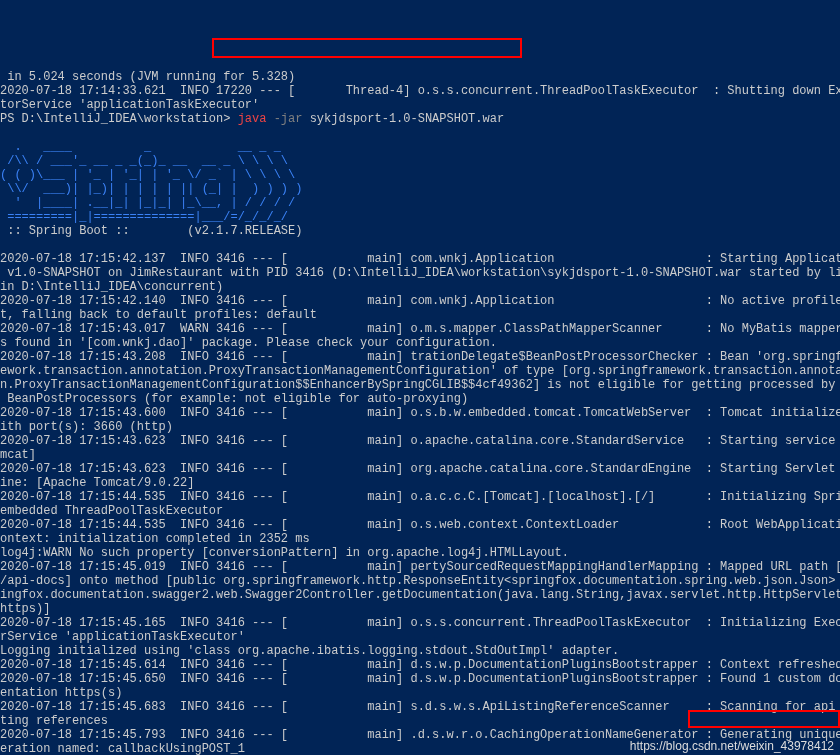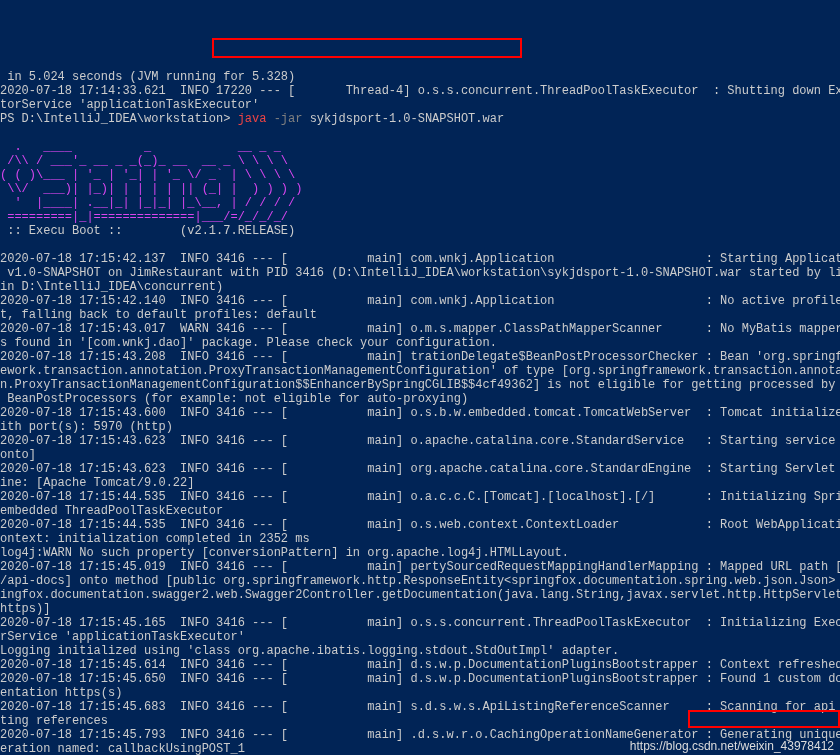--- a/index.html
+++ b/index.html
@@ -14,21 +14,21 @@
     white-space: pre;
     overflow: hidden;
     position: relative;
   }
   .terminal {
     padding: 0;
     position: relative;
   }
   .yellow { color: #ef4444; }
   .gray { color: #808080; }
-  .green { color: #d946ef; margin-top: 24px; }
+  .green { color: #3b82f6; margin-top: 24px; }
   .red-box-1 {
     position: absolute;
     border: 2px solid #ff0000;
     top: 38px;
     left: 212px;
     width: 310px;
     height: 20px;
     pointer-events: none;
   }
   .red-box-2 {
@@ -59,37 +59,37 @@
 <span>2020-07-18 17:14:33.621  INFO 17220 --- [       Thread-4] o.s.s.concurrent.ThreadPoolTaskExecutor  : Shutting down Execu</span>
 <span>torService 'applicationTaskExecutor'</span>
 <span>PS D:\IntelliJ_IDEA\workstation&gt; </span><span class="yellow">java </span><span class="gray">-jar</span><span> sykjdsport-1.0-SNAPSHOT.war</span>
 <span></span>
 <span class="green">  .   ____          _            __ _ _</span>
 <span class="green"> /\\ / ___'_ __ _ _(_)_ __  __ _ \ \ \ \</span>
 <span class="green">( ( )\___ | '_ | '_| | '_ \/ _` | \ \ \ \</span>
 <span class="green"> \\/  ___)| |_)| | | | | || (_| |  ) ) ) )</span>
 <span class="green">  '  |____| .__|_| |_|_| |_\__, | / / / /</span>
 <span class="green"> =========|_|==============|___/=/_/_/_/</span>
-<span> :: Execu Boot ::        (v2.1.7.RELEASE)</span>
+<span> :: Spring Boot ::        (v2.1.7.RELEASE)</span>
 <span></span>
 <span>2020-07-18 17:15:42.137  INFO 3416 --- [           main] com.wnkj.Application                     : Starting Application</span>
 <span> v1.0-SNAPSHOT on JimRestaurant with PID 3416 (D:\IntelliJ_IDEA\workstation\sykjdsport-1.0-SNAPSHOT.war started by lish </span>
 <span>in D:\IntelliJ_IDEA\concurrent)</span>
 <span>2020-07-18 17:15:42.140  INFO 3416 --- [           main] com.wnkj.Application                     : No active profile se</span>
 <span>t, falling back to default profiles: default</span>
 <span>2020-07-18 17:15:43.017  WARN 3416 --- [           main] o.m.s.mapper.ClassPathMapperScanner      : No MyBatis mapper wa</span>
 <span>s found in '[com.wnkj.dao]' package. Please check your configuration.</span>
 <span>2020-07-18 17:15:43.208  INFO 3416 --- [           main] trationDelegate$BeanPostProcessorChecker : Bean 'org.springfram</span>
 <span>ework.transaction.annotation.ProxyTransactionManagementConfiguration' of type [org.springframework.transaction.annotatio</span>
 <span>n.ProxyTransactionManagementConfiguration$$EnhancerBySpringCGLIB$$4cf49362] is not eligible for getting processed by all</span>
 <span> BeanPostProcessors (for example: not eligible for auto-proxying)</span>
 <span>2020-07-18 17:15:43.600  INFO 3416 --- [           main] o.s.b.w.embedded.tomcat.TomcatWebServer  : Tomcat initialized w</span>
-<span>ith port(s): 5970 (http)</span>
+<span>ith port(s): 3660 (http)</span>
 <span>2020-07-18 17:15:43.623  INFO 3416 --- [           main] o.apache.catalina.core.StandardService   : Starting service [To</span>
-<span>onto]</span>
+<span>mcat]</span>
 <span>2020-07-18 17:15:43.623  INFO 3416 --- [           main] org.apache.catalina.core.StandardEngine  : Starting Servlet eng</span>
 <span>ine: [Apache Tomcat/9.0.22]</span>
 <span>2020-07-18 17:15:44.535  INFO 3416 --- [           main] o.a.c.c.C.[Tomcat].[localhost].[/]       : Initializing Spring </span>
 <span>embedded ThreadPoolTaskExecutor</span>
 <span>2020-07-18 17:15:44.535  INFO 3416 --- [           main] o.s.web.context.ContextLoader            : Root WebApplicationCo</span>
 <span>ontext: initialization completed in 2352 ms</span>
 <span>log4j:WARN No such property [conversionPattern] in org.apache.log4j.HTMLLayout.</span>
 <span>2020-07-18 17:15:45.019  INFO 3416 --- [           main] pertySourcedRequestMappingHandlerMapping : Mapped URL path [/v2</span>
 <span>/api-docs] onto method [public org.springframework.http.ResponseEntity&lt;springfox.documentation.spring.web.json.Json&gt; spr</span>
 <span>ingfox.documentation.swagger2.web.Swagger2Controller.getDocumentation(java.lang.String,javax.servlet.http.HttpServletReq</span>

